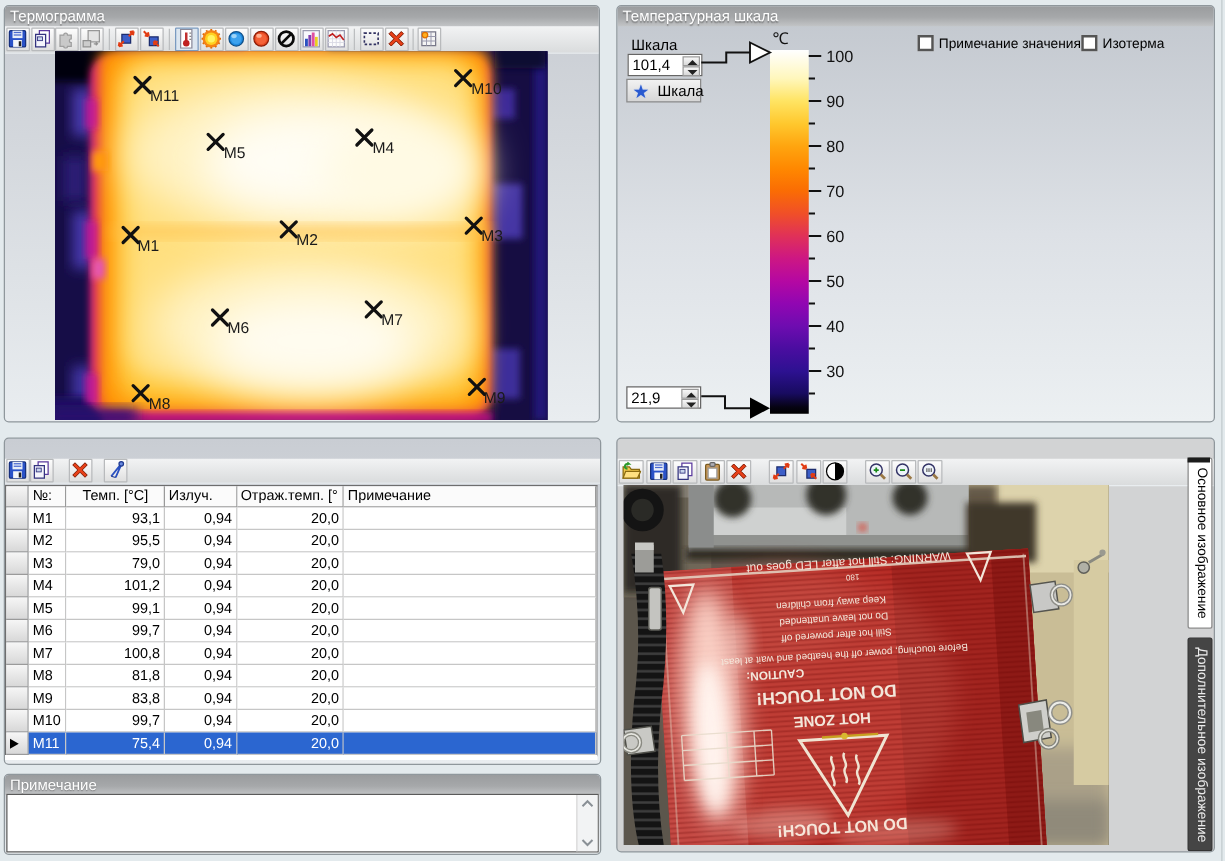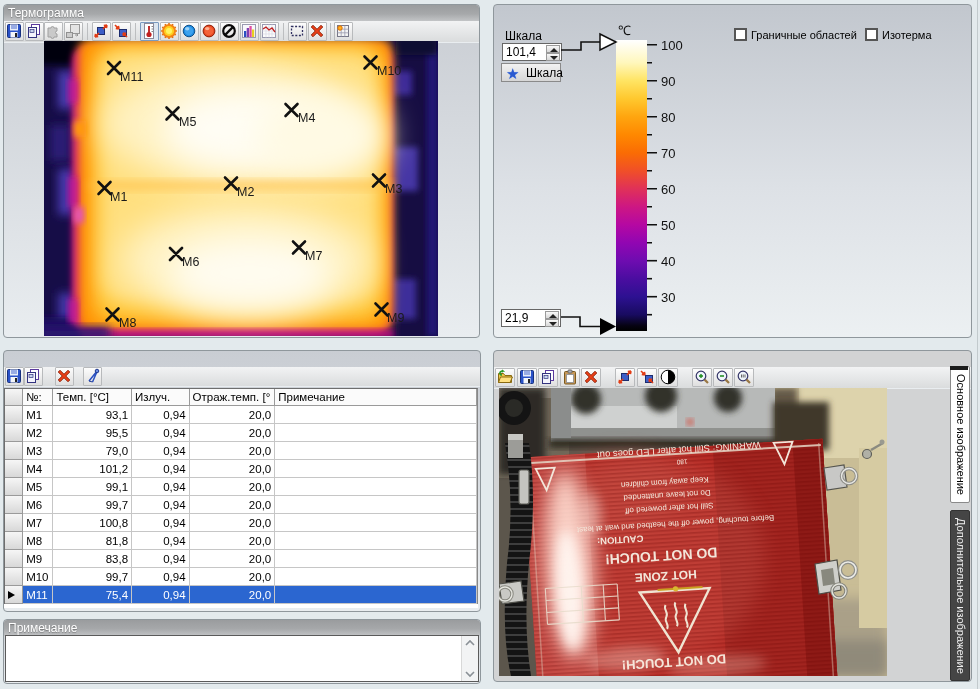--- a/index.html
+++ b/index.html
@@ -259,20 +259,21 @@
       <text x="343" y="281">M9</text>
       <text x="333" y="34">M10</text>
       <text x="76" y="40">M11</text>
     </g>
   </svg>
   </div>
 </div>
 
 <div class="panel" style="left:493px; top:4px; width:479px; height:334px;
      background:linear-gradient(#c2c7ce 0%, #dde1e6 55%, #ecf0f2 100%);">
+  <div class="tbar">Температурная шкала</div>
   <div class="lbl" style="left:11px; top:24px; font-size:12px;">Шкала</div>
   <div class="spin" style="left:8px; top:38px;">
     <div class="v">101,4</div>
     <div class="btns">
       <div class="b up">
           <span class="arr" style="left:3px;top:2px;border-left:4px solid transparent;border-right:4px solid transparent;border-bottom:4px solid #222;"></span>
         </div>
       <div class="b dn">
           <span class="arr" style="left:3px;top:2px;border-left:4px solid transparent;border-right:4px solid transparent;border-top:4px solid #222;"></span>
         </div>
@@ -289,21 +290,21 @@
     <div class="btns">
       <div class="b up">
           <span class="arr" style="left:3px;top:2px;border-left:4px solid transparent;border-right:4px solid transparent;border-bottom:4px solid #222;"></span>
         </div>
       <div class="b dn">
           <span class="arr" style="left:3px;top:2px;border-left:4px solid transparent;border-right:4px solid transparent;border-top:4px solid #222;"></span>
         </div>
     </div>
   </div>
   <div class="cb" style="left:240px; top:23px;"></div>
-  <div class="lbl" style="left:257px; top:24px;">Граничные областей</div>
+  <div class="lbl" style="left:257px; top:24px;">Примечание значения</div>
   <div class="cb" style="left:371px; top:23px;"></div>
   <div class="lbl" style="left:388px; top:24px;">Изотерма</div>
   <svg id="scalebar" style="position:absolute;left:0;top:0;" width="477" height="332" viewBox="0 0 477 332">
     <defs>
       <linearGradient id="iron" x1="0" y1="0" x2="0" y2="1">
         <stop offset="0%" stop-color="#ffffff"></stop>
         <stop offset="1.6%" stop-color="#fffdf2"></stop>
         <stop offset="7.8%" stop-color="#fff7bc"></stop>
         <stop offset="14%" stop-color="#ffe463"></stop>
         <stop offset="20.2%" stop-color="#ffc82e"></stop>
@@ -400,21 +401,21 @@
           <col style="width:30px">
           <col style="width:78px">
           <col style="width:57px">
           <col style="width:85px">
           <col style="width:200px">
         </colgroup>
 <tbody>
           <tr>
 <td style="height:17px;background:linear-gradient(#f6f6f6,#dcdcdc);border-right:1px solid #9a9a9a;border-bottom:1px solid #9a9a9a;"></td>
 <td style="background:#fbfbfb;border-right:1px solid #9a9a9a;border-bottom:1px solid #9a9a9a;padding:0 3px;">№:</td>
-<td style="background:#fbfbfb;border-right:1px solid #9a9a9a;border-bottom:1px solid #9a9a9a;padding:0 3px;">Темп. [°C]</td>
+<td style="background:#fbfbfb;border-right:1px solid #9a9a9a;border-bottom:1px solid #9a9a9a;padding:0 3px;text-align:center;">Темп. [°C]</td>
 <td style="background:#fbfbfb;border-right:1px solid #9a9a9a;border-bottom:1px solid #9a9a9a;padding:0 3px;">Излуч.</td>
 <td style="background:#fbfbfb;border-right:1px solid #9a9a9a;border-bottom:1px solid #9a9a9a;padding:0 3px;">Отраж.темп. [°</td>
 <td style="background:#fbfbfb;border-right:1px solid #9a9a9a;border-bottom:1px solid #9a9a9a;padding:0 3px;">Примечание</td>
 </tr>
 <tr>
 <td style="height:18px;background:linear-gradient(#f6f6f6,#d8d8d8);border-right:1px solid #9a9a9a;border-bottom:1px solid #9a9a9a;"></td>
 <td style="background:#fff;border-right:1px solid #c6c6c6;border-bottom:1px solid #c6c6c6;padding:0 3px;">M1</td>
 <td style="background:#fff;border-right:1px solid #c6c6c6;border-bottom:1px solid #c6c6c6;padding:0 3px;text-align:right;">93,1</td>
 <td style="background:#fff;border-right:1px solid #c6c6c6;border-bottom:1px solid #c6c6c6;padding:0 3px;text-align:right;">0,94</td>
 <td style="background:#fff;border-right:1px solid #c6c6c6;border-bottom:1px solid #c6c6c6;padding:0 3px;text-align:right;">20,0</td>

